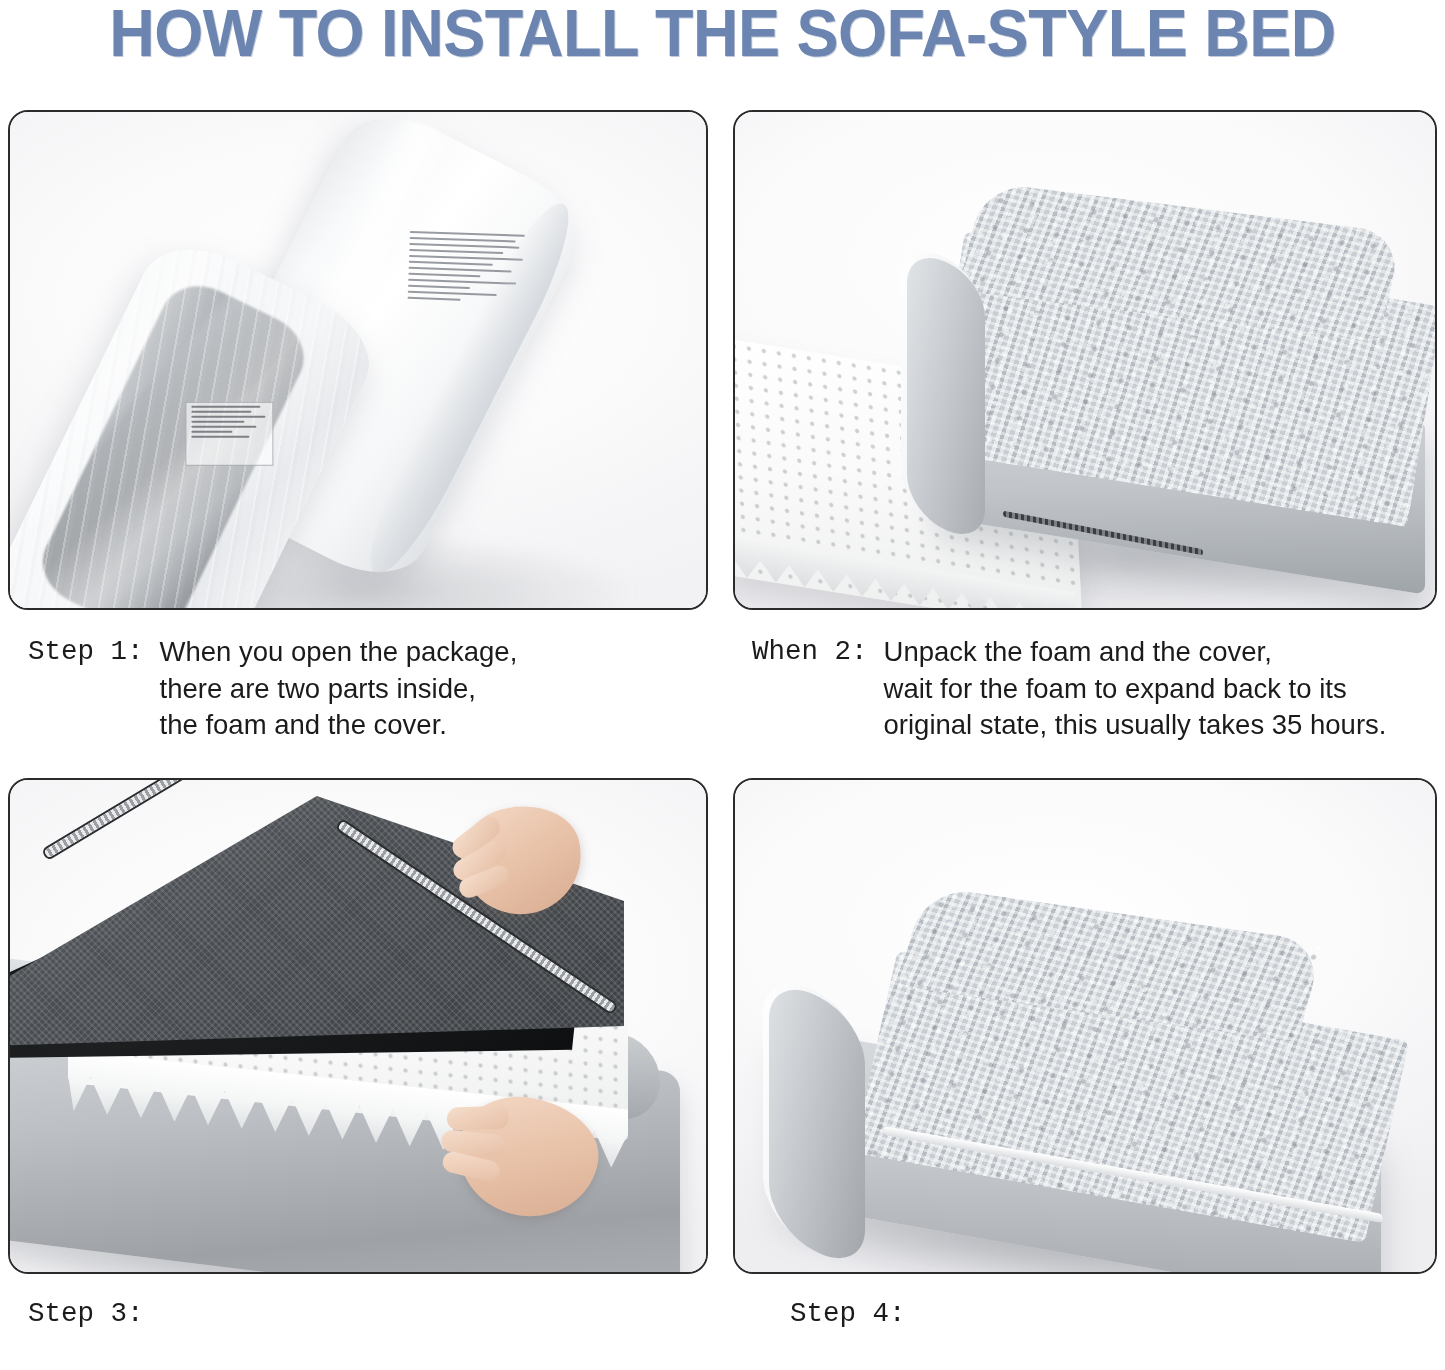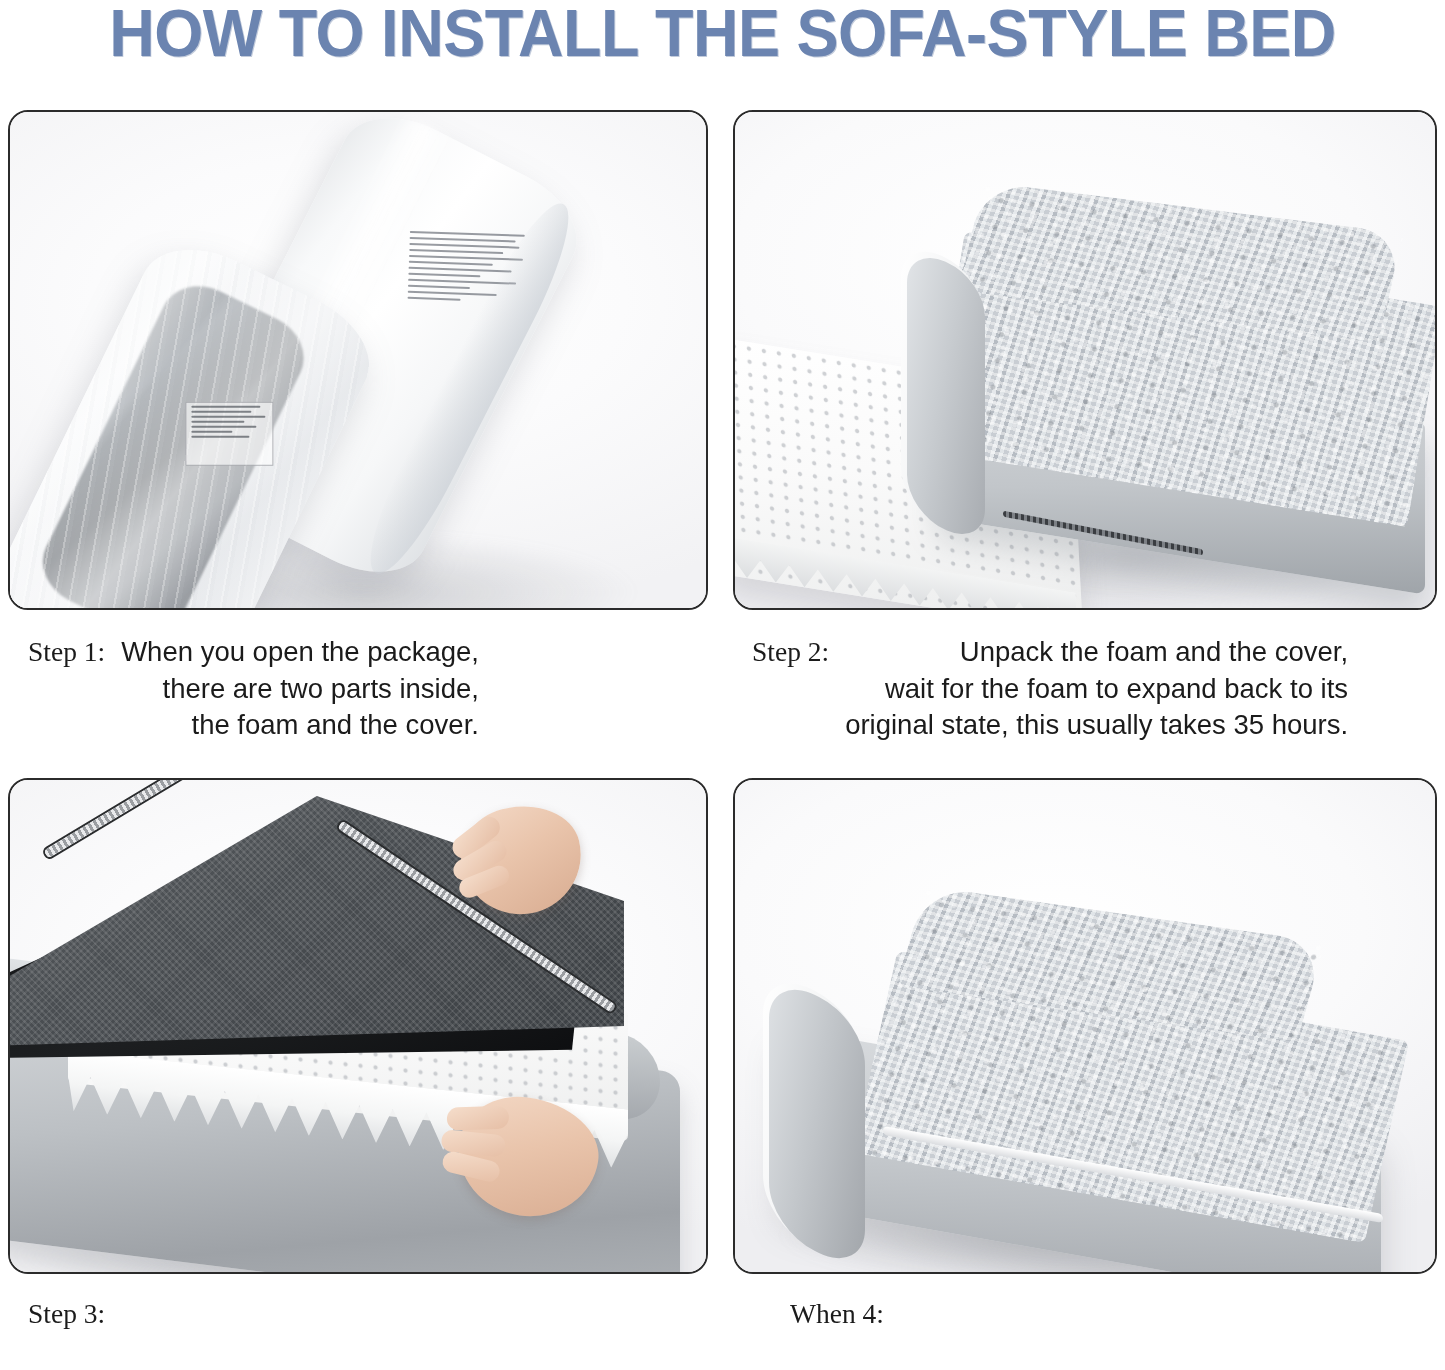--- a/index.html
+++ b/index.html
@@ -306,29 +306,28 @@
   
   .caption{
     position:absolute;
     display:flex;
     align-items:flex-start;
     color:#1b1b1b;
     font-size:27.5px;
     line-height:1.33;
   }
   .caption .step-label{
-    font-family:Liberation Serif, serif;
+    font-family:Liberation Mono, monospace;
     white-space:nowrap;
     flex:0 0 auto;
   }
   .caption .step-text{
     font-family:"Liberation Sans Narrow","Liberation Sans",sans-serif;
     white-space:pre-line;
     margin-left:16px;
-    text-align:right;
   }
   #cap1{left:28px;  top:634px;}
   #cap2{left:752px; top:634px;}
   #cap3{left:28px;  top:1296px;}
   #cap4{left:790px; top:1296px;}
 </style>
 </head>
 <body>
 
 <div class="title">HOW TO INSTALL THE SOFA-STYLE BED</div>
@@ -457,25 +456,25 @@
 </div>
 
 <div class="caption" id="cap1">
   <span class="step-label">Step 1:</span>
   <span class="step-text">When you open the package,
 there are two parts inside,
 the foam and the cover.</span>
 </div>
 
 <div class="caption" id="cap2">
-  <span class="step-label">Step 2:</span>
+  <span class="step-label">When 2:</span>
   <span class="step-text">Unpack the foam and the cover,
 wait for the foam to expand back to its
 original state, this usually takes 35 hours.</span>
 </div>
 
 <div class="caption" id="cap3">
   <span class="step-label">Step 3:</span>
 </div>
 
 <div class="caption" id="cap4">
-  <span class="step-label">When 4:</span>
+  <span class="step-label">Step 4:</span>
 </div>
 
 </body></html>

